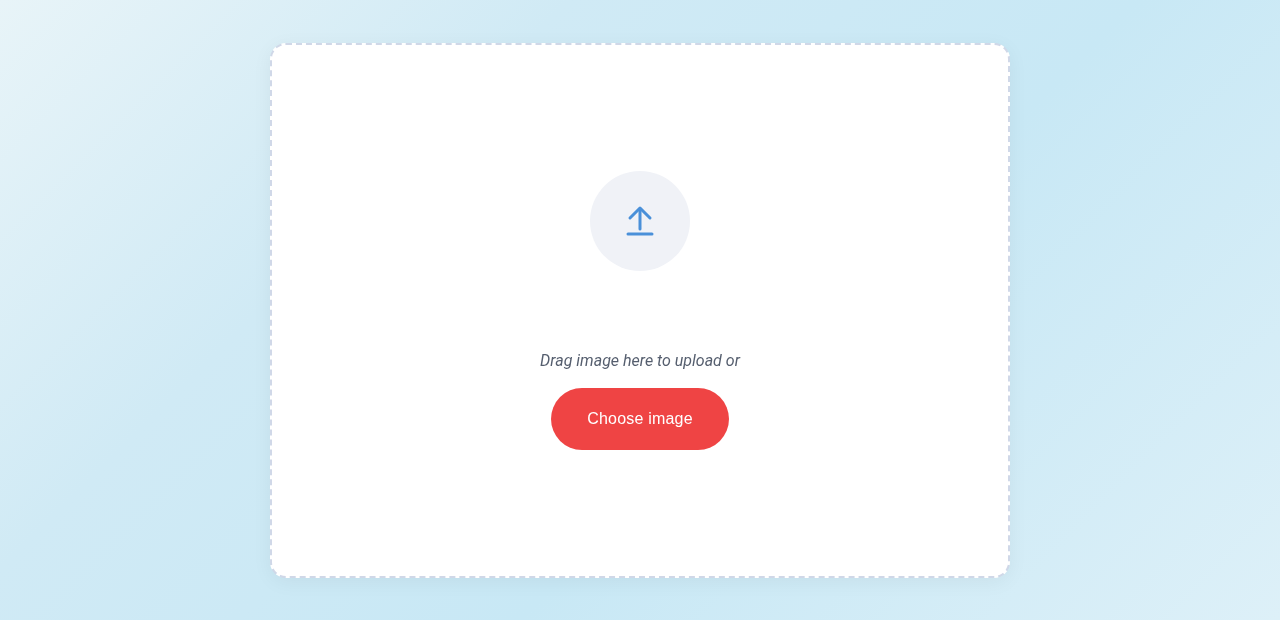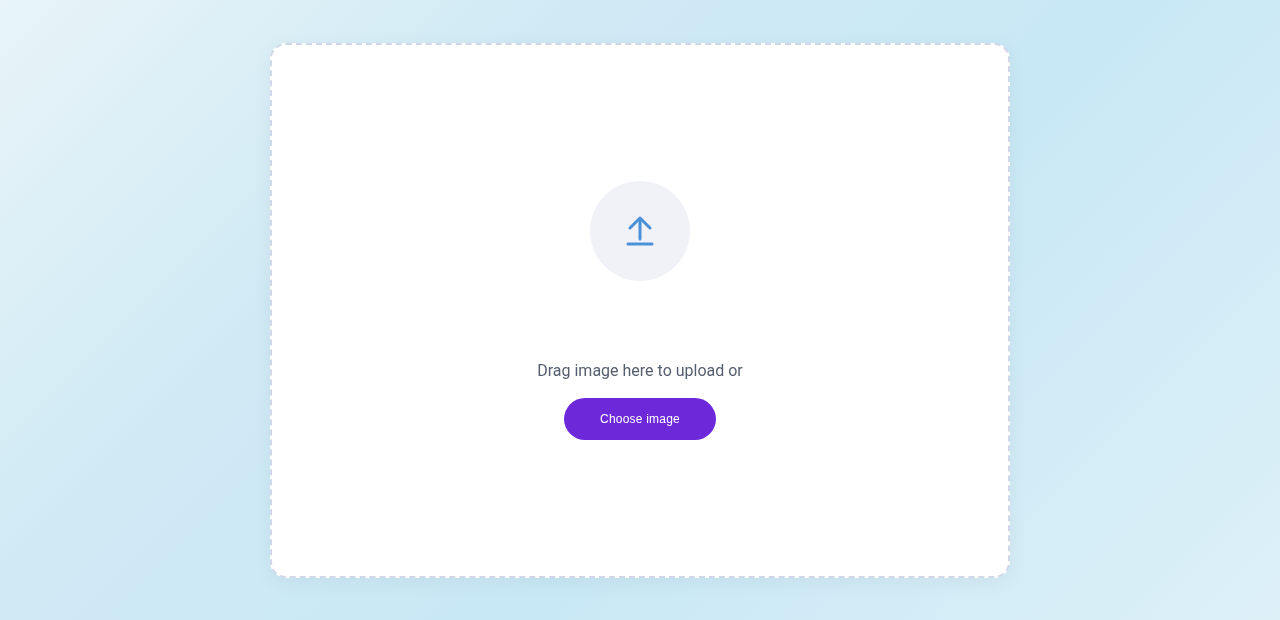--- a/index.html
+++ b/index.html
@@ -45,29 +45,30 @@
 
     .upload-icon-svg {
       color: #4a90d9;
     }
 
     .drag-text {
       font-size: 16px;
       color: #555e6e;
       margin-bottom: 18px;
       font-weight: 400;
+      font-style: italic;
     }
 
     .choose-image-btn {
-      background: #6d28d9;
+      background: #ef4444;
       color: #ffffff;
       border: none;
       border-radius: 50px;
-      padding: 14px 36px;
-      font-size: 12px;
+      padding: 22px 36px;
+      font-size: 16px;
       font-weight: 500;
       cursor: pointer;
       transition: background 0.2s;
       letter-spacing: 0.2px;
     }
   </style>
 </head>
 <body>
 
 <div class="upload-card">

